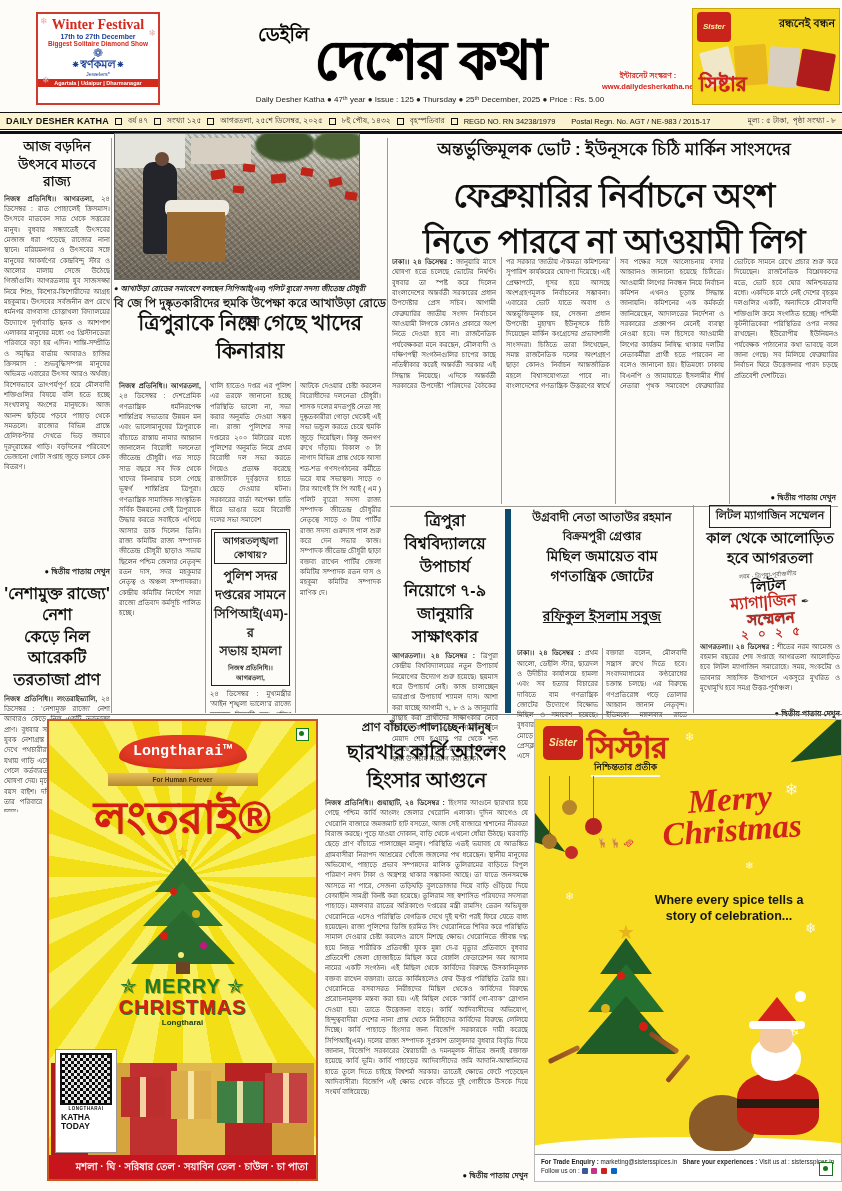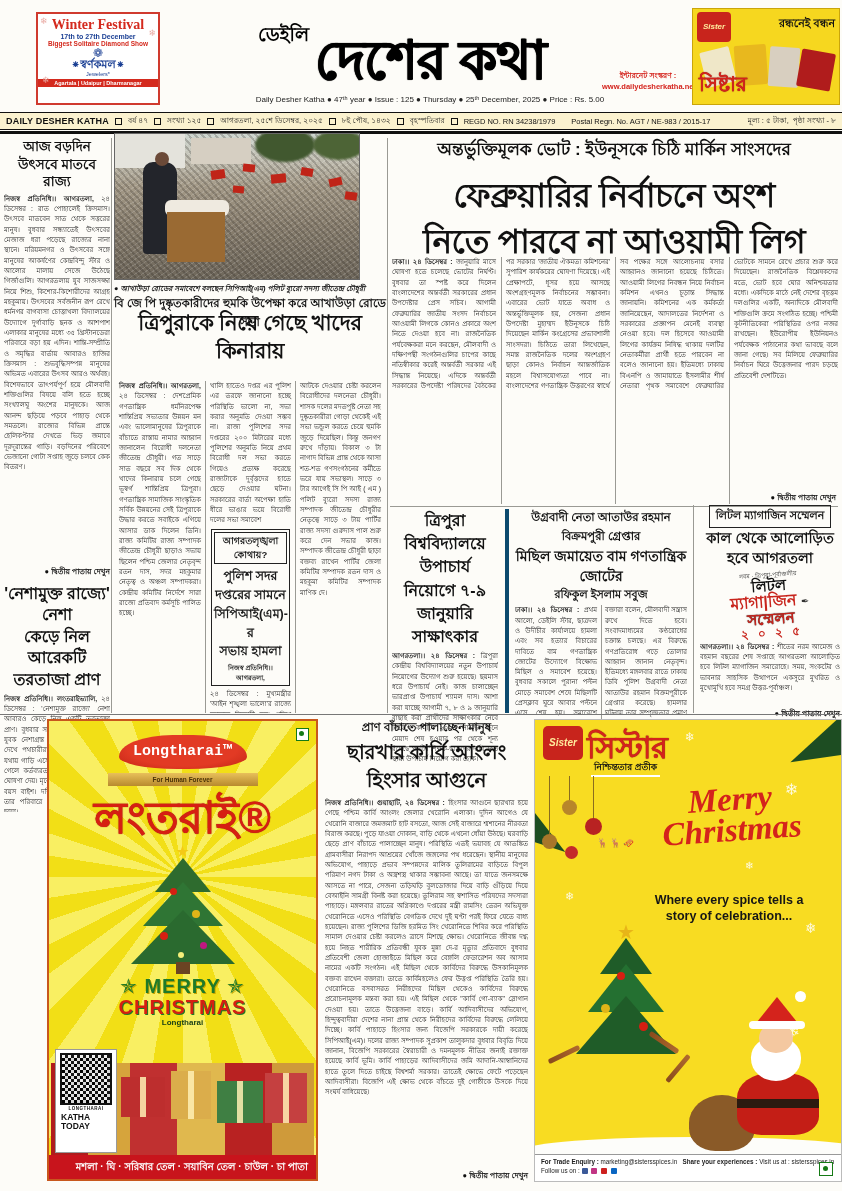--- a/index.html
+++ b/index.html
@@ -83,24 +83,24 @@
 
   
   .main-kick{left:390px;top:136px;width:448px;font-size:17px;font-weight:900;text-align:center;}
   .main-head{left:386px;top:158px;width:456px;font-size:33px;font-weight:900;line-height:1.38;text-align:center;letter-spacing:-.5px;margin-top:15px;}
   .main-body{left:392px;top:257px;width:446px;height:247px;column-count:4;column-gap:10px;column-rule:1px solid #9a9a94;}
   .main-see{left:728px;top:492px;width:108px;}
 
   
   .uni{left:392px;top:509px;width:106px;height:204px;}
   .uni-h{font-size:16px;font-weight:900;line-height:1.45;}
-  .dhaka{left:505px;top:509px;width:182px;height:204px;border-left:4px solid #0c4a6e;padding-left:6px;box-sizing:border-box;}
+  .dhaka{left:505px;top:509px;width:182px;height:204px;border-left:6px solid #0c4a6e;padding-left:6px;box-sizing:border-box;}
   .dhaka-kick{font-size:11.5px;font-weight:900;}
   .dhaka-h{font-size:14px;font-weight:900;line-height:1.4;}
-  .dhaka-by{font-size:11px;font-weight:bold;margin:0 0;}
+  .dhaka-by{font-size:14px;font-weight:bold;margin:19px 0;text-decoration:underline;}
   .dhaka-body{column-count:2;column-gap:8px;column-rule:1px solid #9a9a94;height:118px;}
   .lmag{left:693px;top:505px;width:147px;height:208px;border-left:1px solid #9a9a94;padding-left:6px;box-sizing:border-box;}
   .lmag-kick{font-size:11px;font-weight:900;border:1px solid #222;display:inline-block;padding:1px 6px;}
   .lmag-h{font-size:14.5px;font-weight:900;line-height:1.4;}
   .lmag-logo{margin:3px auto;width:96px;text-align:center;line-height:1.05;transform:rotate(-4deg);}
   .lmag-l1{font-size:6px;color:#333;}
   .lmag-l2{font-size:15px;font-weight:900;color:#111;}
   .lmag-l3{font-size:16px;font-weight:900;color:#c8241c;}
   .lmag-l4{font-size:15px;font-weight:900;color:#c8241c;text-shadow:0 0 1px #111;}
   .lmag-l5{font-size:12px;font-weight:900;color:#c8241c;letter-spacing:3px;}

